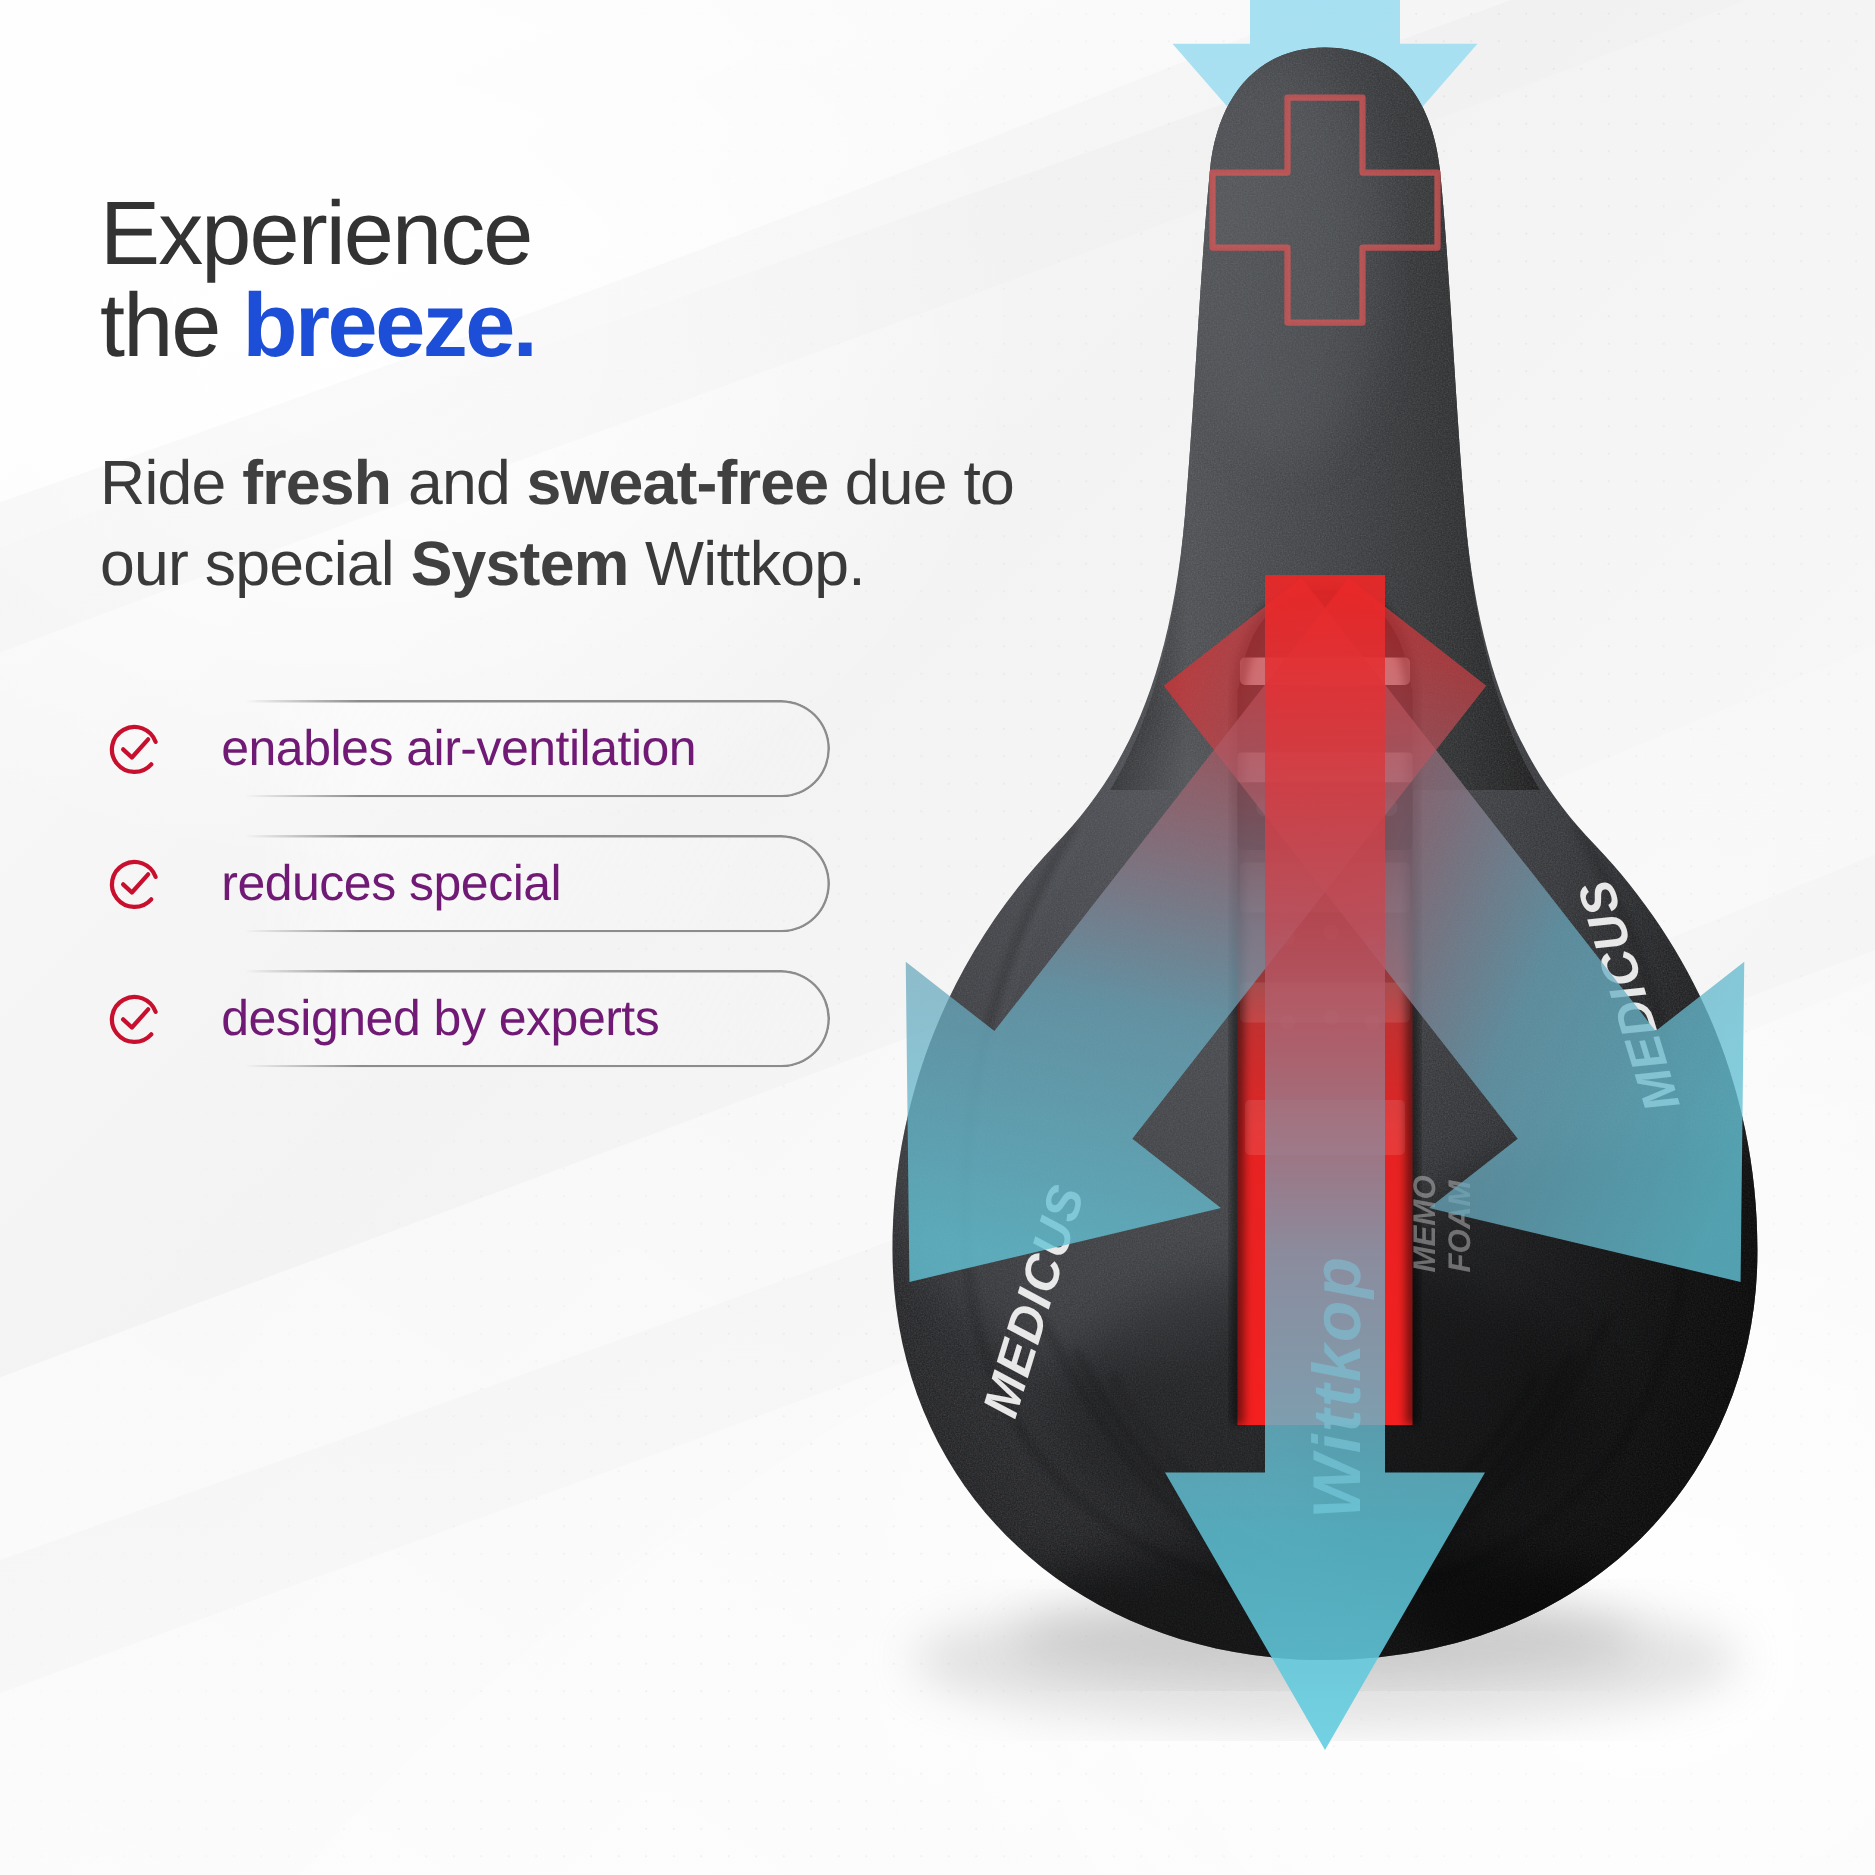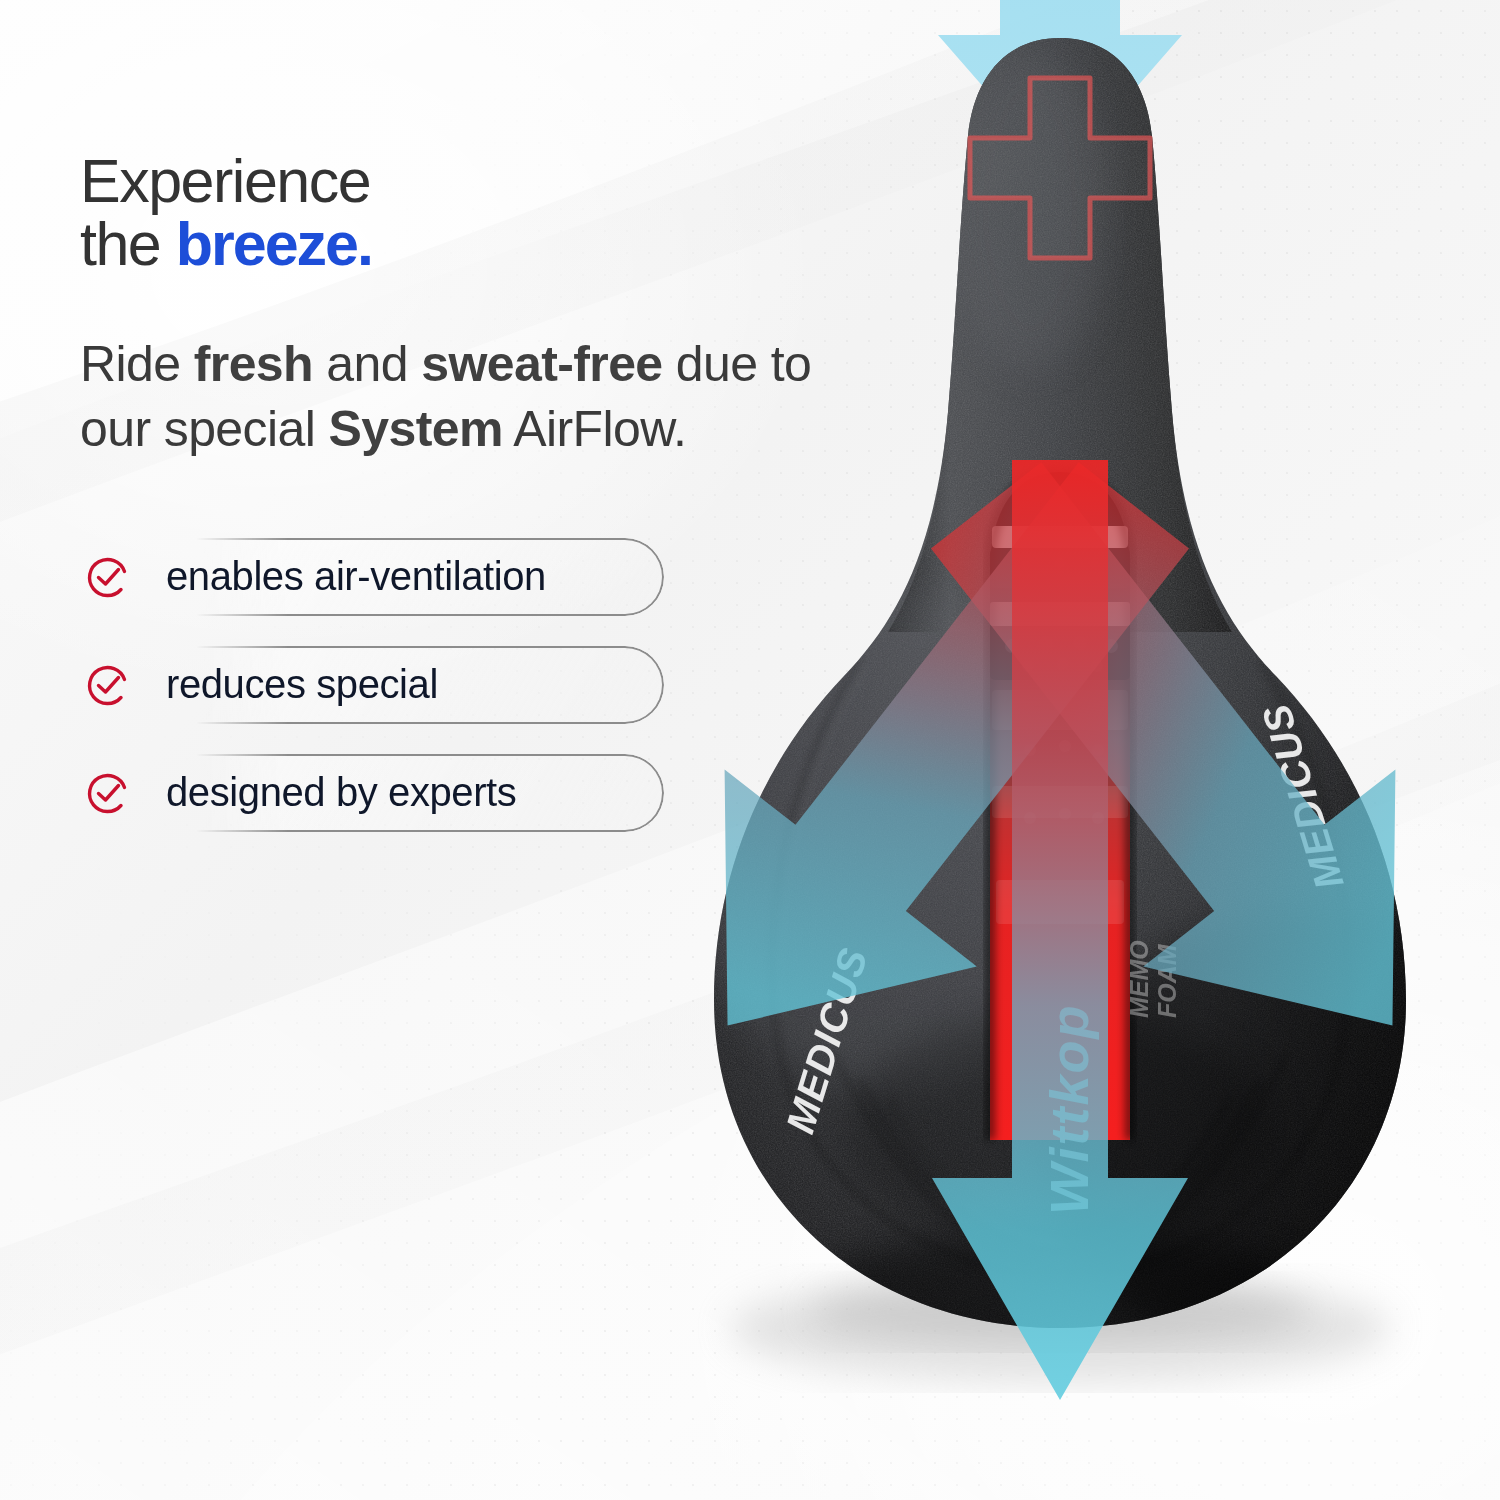--- a/index.html
+++ b/index.html
@@ -27,21 +27,21 @@
     mask-image:linear-gradient(115deg, rgba(0,0,0,0) 22%, rgba(0,0,0,.85) 55%, rgba(0,0,0,.35) 100%);
     -webkit-mask-image:linear-gradient(115deg, rgba(0,0,0,0) 22%, rgba(0,0,0,.85) 55%, rgba(0,0,0,.35) 100%);
   }
   .bg-waves { position:absolute; inset:0; }
 
   
   #copy {
     position:absolute; left:80px; top:150px; width:760px; z-index:6;
   }
   #headline {
-    font-size:61px; line-height:1.03; color:#333333;
+    font-size:72px; line-height:1.03; color:#333333;
     font-weight:300; letter-spacing:-1.5px; white-space:pre-line;
   }
   #headline .bold { font-weight:700; color:#1d4ed8; letter-spacing:-2px; }
 
   #subhead {
     margin-top:56px;
     font-size:50px; line-height:1.30; color:#3a3a3a;
     font-weight:300; letter-spacing:-.6px; max-width:740px;
   }
   #subhead .b { font-weight:700; color:#404040; }
@@ -65,22 +65,22 @@
     mask-image:linear-gradient(90deg, rgba(0,0,0,0) 0px, rgba(0,0,0,0) 38px, rgba(0,0,0,1) 130px, rgba(0,0,0,1) 100%);
     pointer-events:none;
   }
   .check-icon {
     position:relative; z-index:3;
     width:48px; height:48px; flex:0 0 48px;
     margin-left:4px;
   }
   .feature-label {
     position:relative; z-index:3;
-    margin-left:34px;
-    font-size:40px; color:#0f172a; font-weight:400; letter-spacing:-.4px;
+    margin-left:45px;
+    font-size:40px; color:#701a75; font-weight:400; letter-spacing:-.4px;
     white-space:nowrap;
   }
 
   
   #product {
     position:absolute; left:560px; top:-40px;
     width:1000px; height:1560px; z-index:4;
   }
   #product svg { display:block; width:100%; height:100%; }
 
@@ -333,21 +333,21 @@
       <path d="M452,500 L548,500 L548,1218 L628,1218 L500,1440 L372,1218 L452,1218 Z" fill="url(#flowG)"></path>
     </g>
   </g>
 </svg>
 </div>
 
 <div id="copy">
 
   <h1 id="headline"><span>Experience</span><br><span>the </span><span class="bold">breeze.</span></h1>
 
-  <p id="subhead"><span>Ride </span><span class="b">fresh</span><span> and </span><span class="b">sweat-free</span><span> due to our special </span><span class="b">System</span><span> AirFlow.</span></p>
+  <p id="subhead"><span>Ride </span><span class="b">fresh</span><span> and </span><span class="b">sweat-free</span><span> due to our special </span><span class="b">System</span><span> Wittkop.</span></p>
 
   <ul id="features">
 
     <li class="feature">
       <div class="pill-frame"></div>
       <span class="check-icon">
         <svg viewBox="0 0 48 48">
           <path d="M40.5 18.5 A18 18 0 1 0 37 36.5" fill="none" stroke="#c8102e" stroke-width="3.4" stroke-linecap="round"></path>
           <path d="M14.5 24.5 L21.5 31 L34.5 16.5" fill="none" stroke="#c8102e" stroke-width="3.4" stroke-linecap="round" stroke-linejoin="round"></path>
         </svg>

